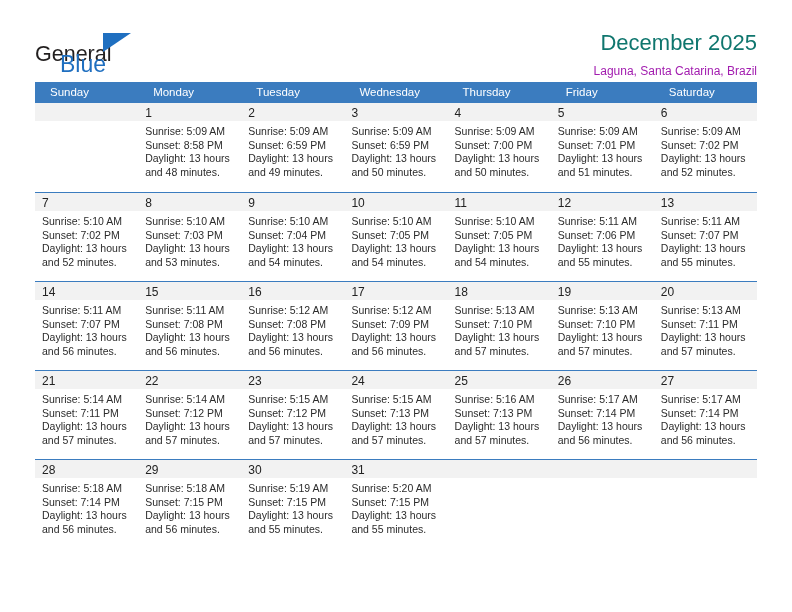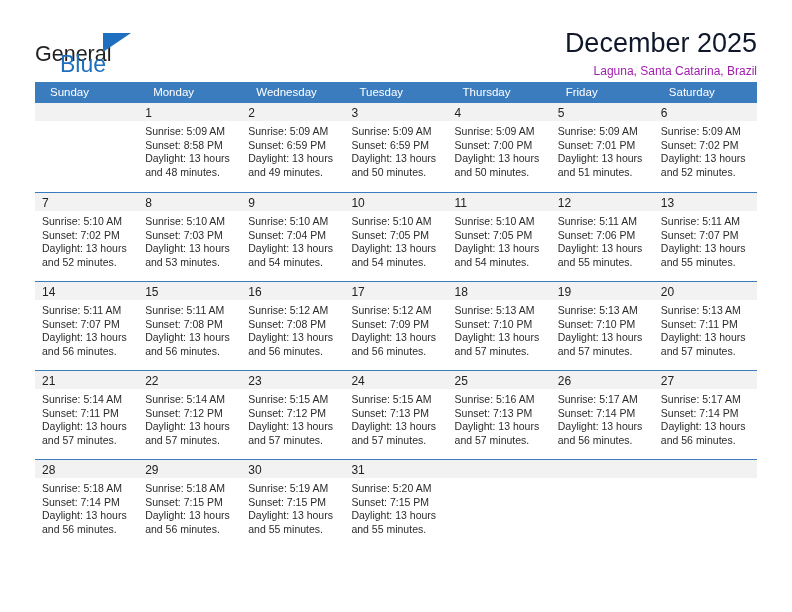--- a/index.html
+++ b/index.html
@@ -63,22 +63,22 @@
     height: 0;
     border-left: 28px solid #1f6fc0;
     border-bottom: 19px solid transparent;
   }
   .titles {
     text-align: right;
     flex: 1 1 auto;
     padding-top: 0px;
   }
   .cal-title {
-    font-size: 27px;
-    color: #0f172a;
+    font-size: 22px;
+    color: #0f766e;
     line-height: 34px;
     white-space: nowrap;
   }
   .cal-subtitle {
     font-size: 12px;
     color: #a21caf;
     line-height: 20px;
     margin-top: 1px;
     white-space: nowrap;
   }
@@ -161,22 +161,22 @@
       <div class="cal-title">December 2025</div>
       <div class="cal-subtitle">Laguna, Santa Catarina, Brazil</div>
     </div>
 
   </div>
 
   <div class="calendar">
     <div class="dow-row" id="dow-row">
         <div class="dow">Sunday</div>
         <div class="dow">Monday</div>
+        <div class="dow">Tuesday</div>
         <div class="dow">Wednesday</div>
-        <div class="dow">Tuesday</div>
         <div class="dow">Thursday</div>
         <div class="dow">Friday</div>
         <div class="dow">Saturday</div>
       </div>
     <div id="weeks-container">
         <div class="week">
           <div class="cell empty">
             <div class="daynum-band"><span class="daynum"></span></div>
             <div class="cell-body"></div>
           </div>

